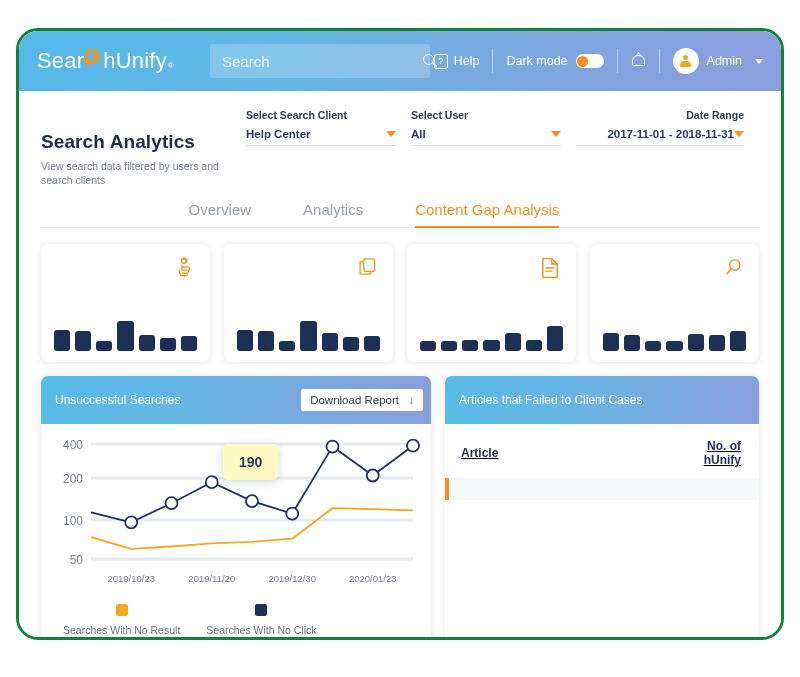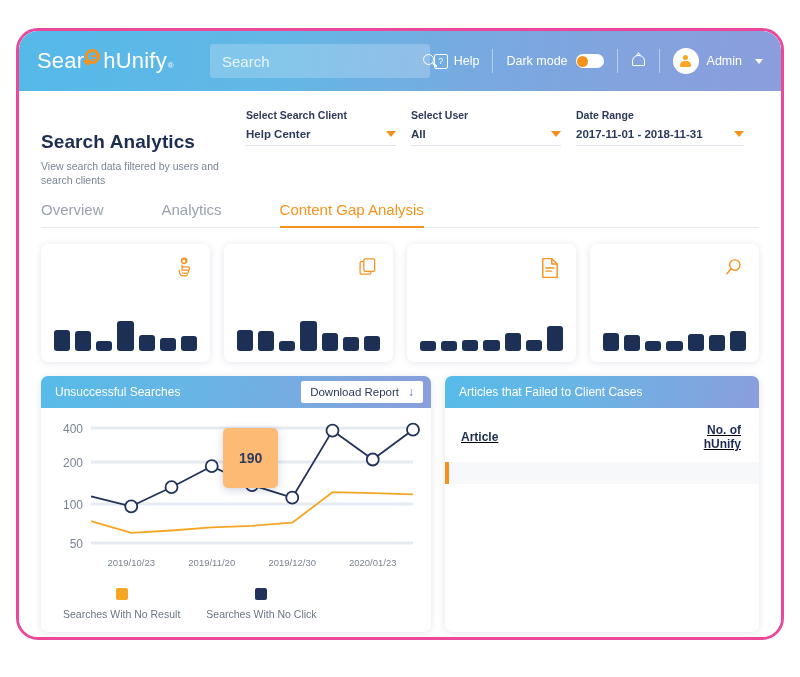--- a/index.html
+++ b/index.html
@@ -9,21 +9,21 @@
     background: #ffffff;
     font-family: "Liberation Sans", sans-serif;
     -webkit-font-smoothing: antialiased;
   }
 
   
   #device {
     position: absolute;
     left: 16px; top: 28px;
     width: 768px; height: 612px;
-    border: 3px solid #ec4899;
+    border: 3px solid #15803d;
     border-radius: 22px;
     background: #ffffff;
     overflow: hidden;
   }
   #app {
     position: absolute;
     inset: 0;
     background: #ffffff;
     overflow: hidden;
   }
@@ -225,21 +225,21 @@
   }
   #titleblock p {
     margin: 6px 0 0 0;
     font-size: 10.5px;
     color: #7b8496;
     line-height: 1.35;
     max-width: 190px;
   }
   .filters { display: flex; gap: 0; flex: 1; padding-top: 2px; }
   .filter { width: 150px; margin-right: 15px; }
-  .filter.wide { width: 168px; }
+  .filter.wide { width: 168px; text-align: right; }
   .filter .flabel {
     font-size: 10.5px;
     color: #2c3a5c;
     font-weight: bold;
     margin-bottom: 7px;
   }
   .filter .fctl {
     display: flex; align-items: center;
     border-bottom: 1px solid #dfe3ea;
     padding-bottom: 5px;
@@ -256,21 +256,22 @@
     border-left: 5px solid transparent;
     border-right: 5px solid transparent;
     border-top: 6px solid #f5921e;
   }
 
   
   #tabs {
     margin: 14px 22px 0 22px;
     border-bottom: 1px solid #e6e9ef;
     display: flex;
-    gap: 6px;
+    gap: 0;
+    justify-content: center;
   }
   .tab {
     font-size: 15px;
     color: #9aa2b1;
     padding: 0 0 9px 0;
     margin-right: 52px;
     position: relative;
     white-space: nowrap;
   }
   .tab.active { color: #f5921e; }
@@ -335,21 +336,21 @@
   }
   .panel {
     background: #ffffff;
     border-radius: 7px;
     box-shadow: 0 1px 7px rgba(40,60,110,0.13);
     overflow: hidden;
   }
   .panel.left { width: 390px; }
   .panel.right { flex: 1; }
   .phead {
-    height: 32px;
+    height: 48px;
     background: linear-gradient(100deg, #57bbe9 0%, #68b5e5 40%, #8a9edc 100%);
     display: flex; align-items: center;
     padding: 0 8px 0 14px;
     color: #ffffff;
     font-size: 12px;
   }
   .phead .ptitle { flex: 1; }
   .dlbtn {
     background: #ffffff;
     color: #2c3a5c;
@@ -362,24 +363,24 @@
     color: #4e6ce0;
     font-size: 12px;
     line-height: 1;
   }
 
   
   #chartwrap { padding: 12px 10px 0 6px; height: 176px; position: relative; }
   #tooltip {
     position: absolute;
     left: 182px; top: 20px;
-    background: #fdba74;
+    background: #fef9c3;
     box-shadow: 0 2px 8px rgba(40,60,110,0.22);
     border-radius: 5px;
-    padding: 22px 16px;
+    padding: 10px 16px;
     font-size: 14px;
     font-weight: bold;
     color: #2c3a5c;
     z-index: 5;
   }
   .legend {
     display: flex;
     gap: 26px;
     padding: 4px 0 12px 22px;
   }

